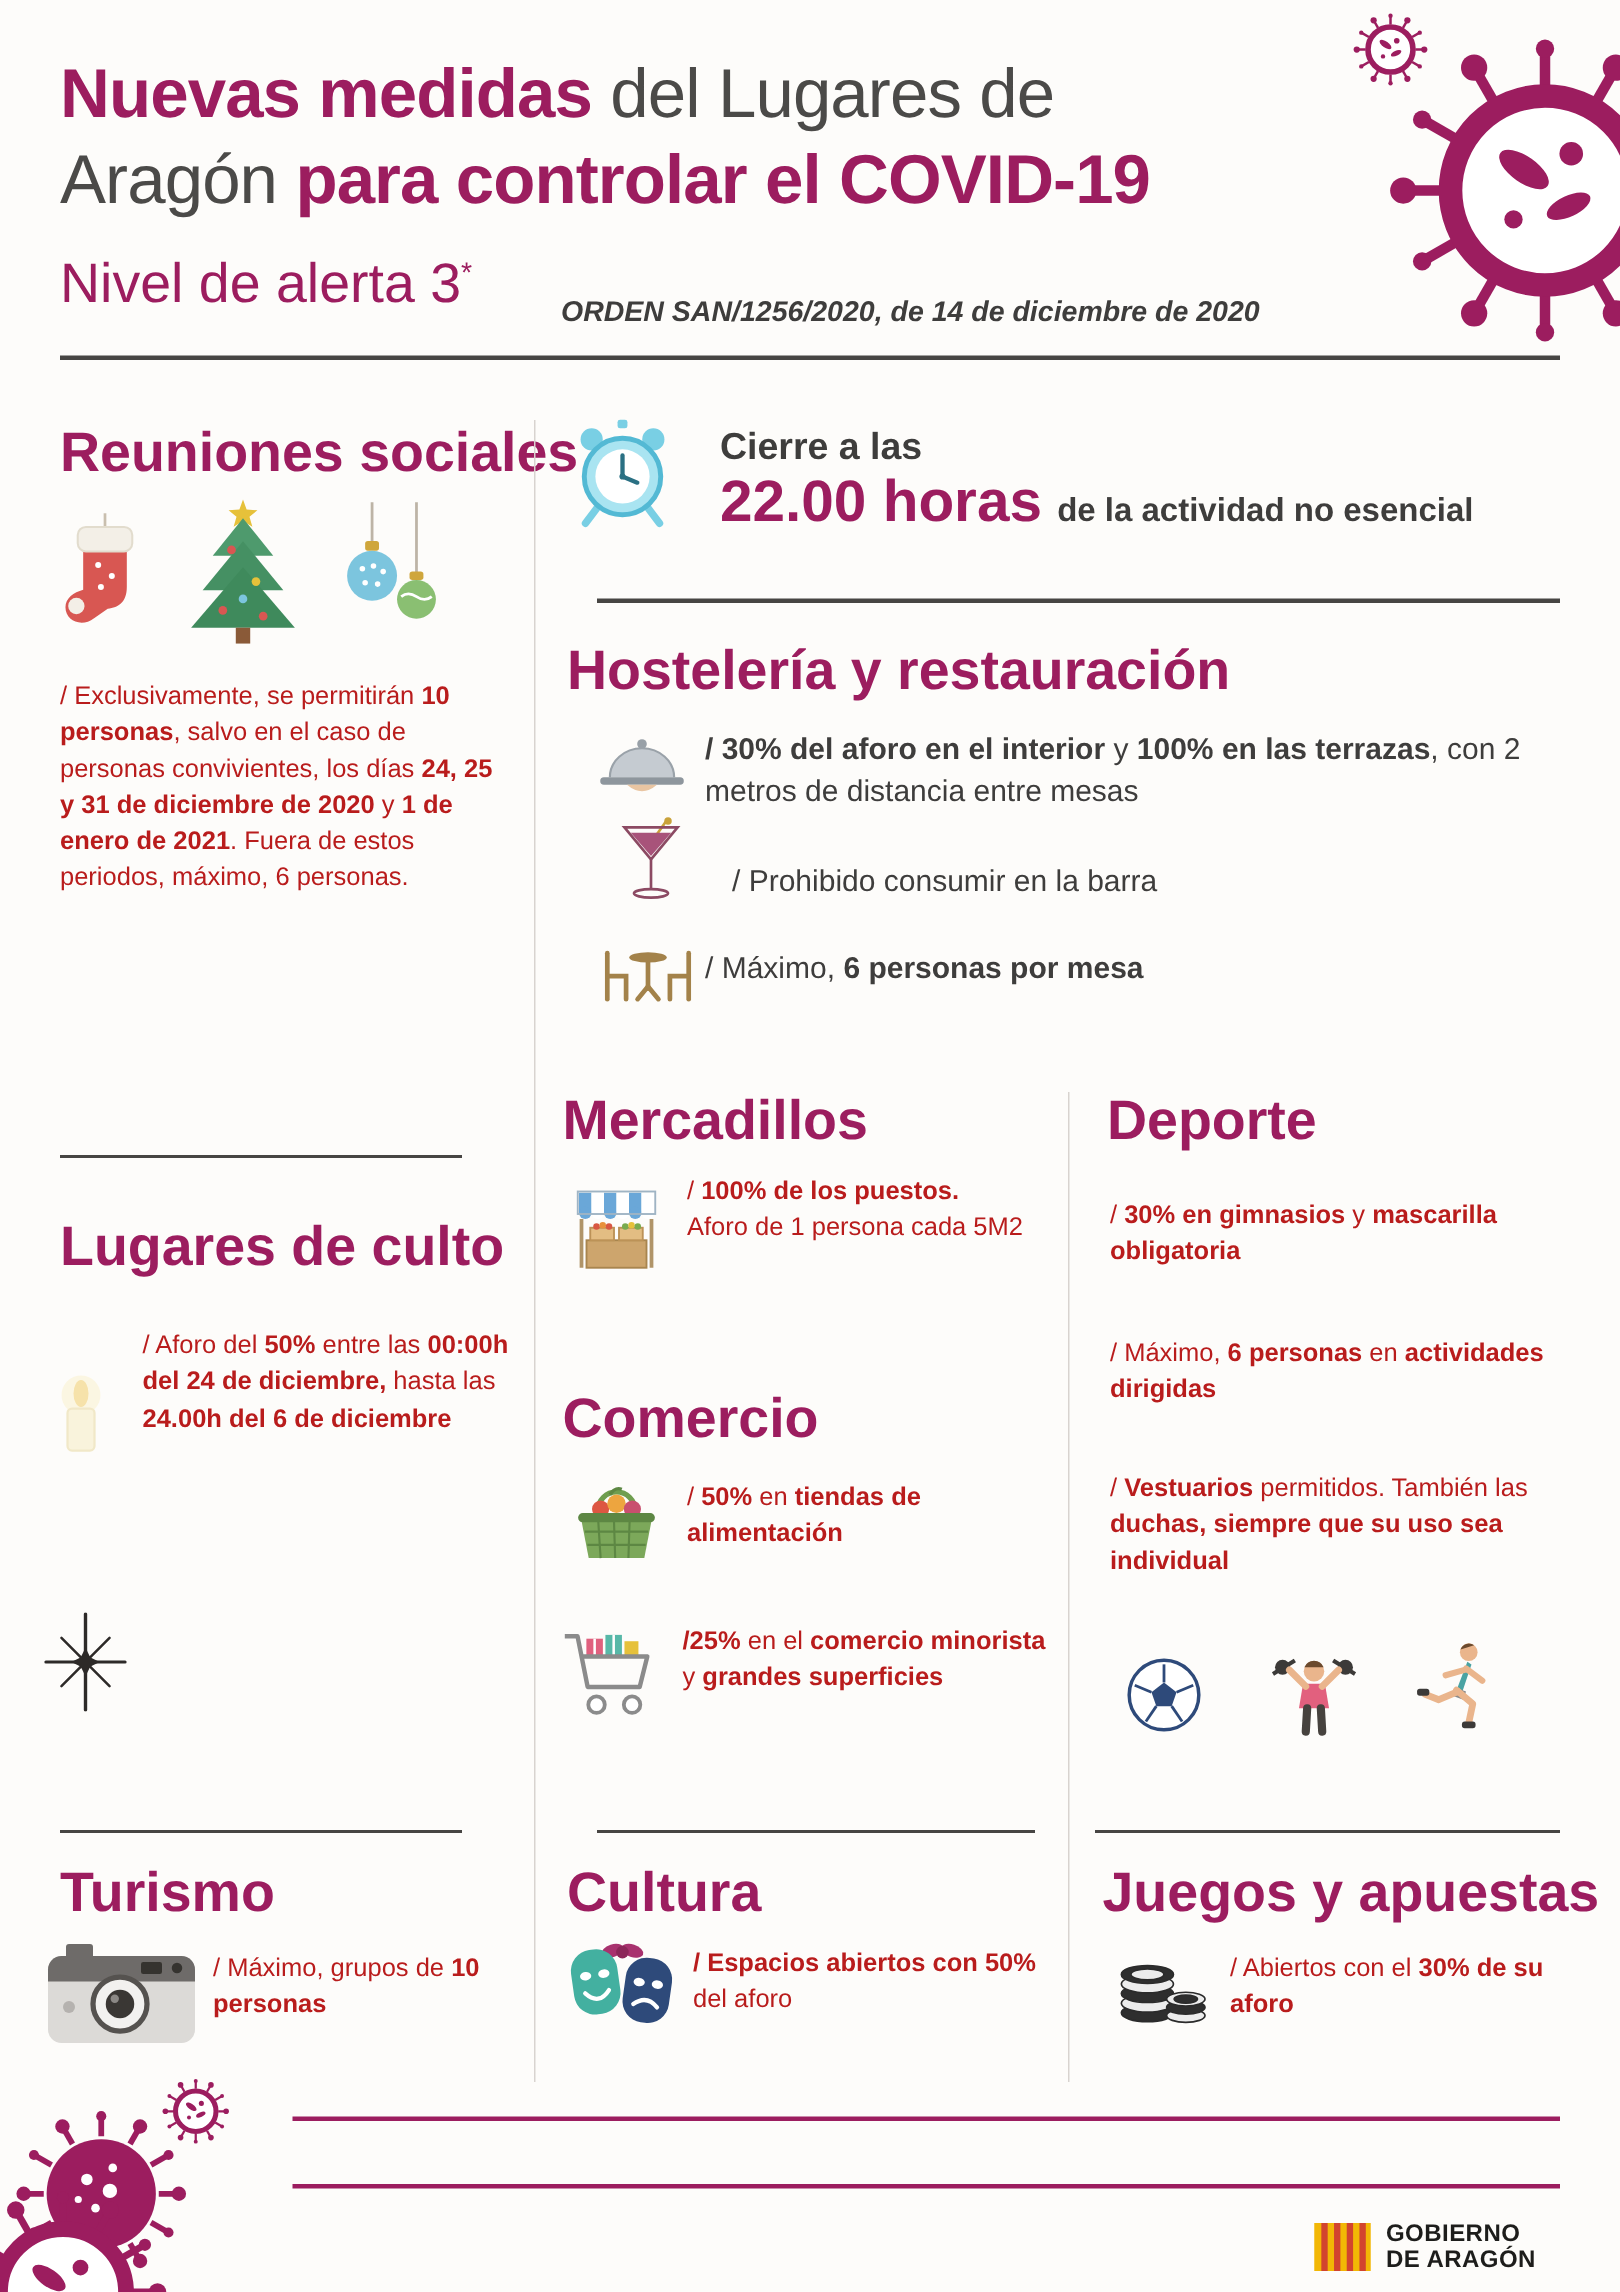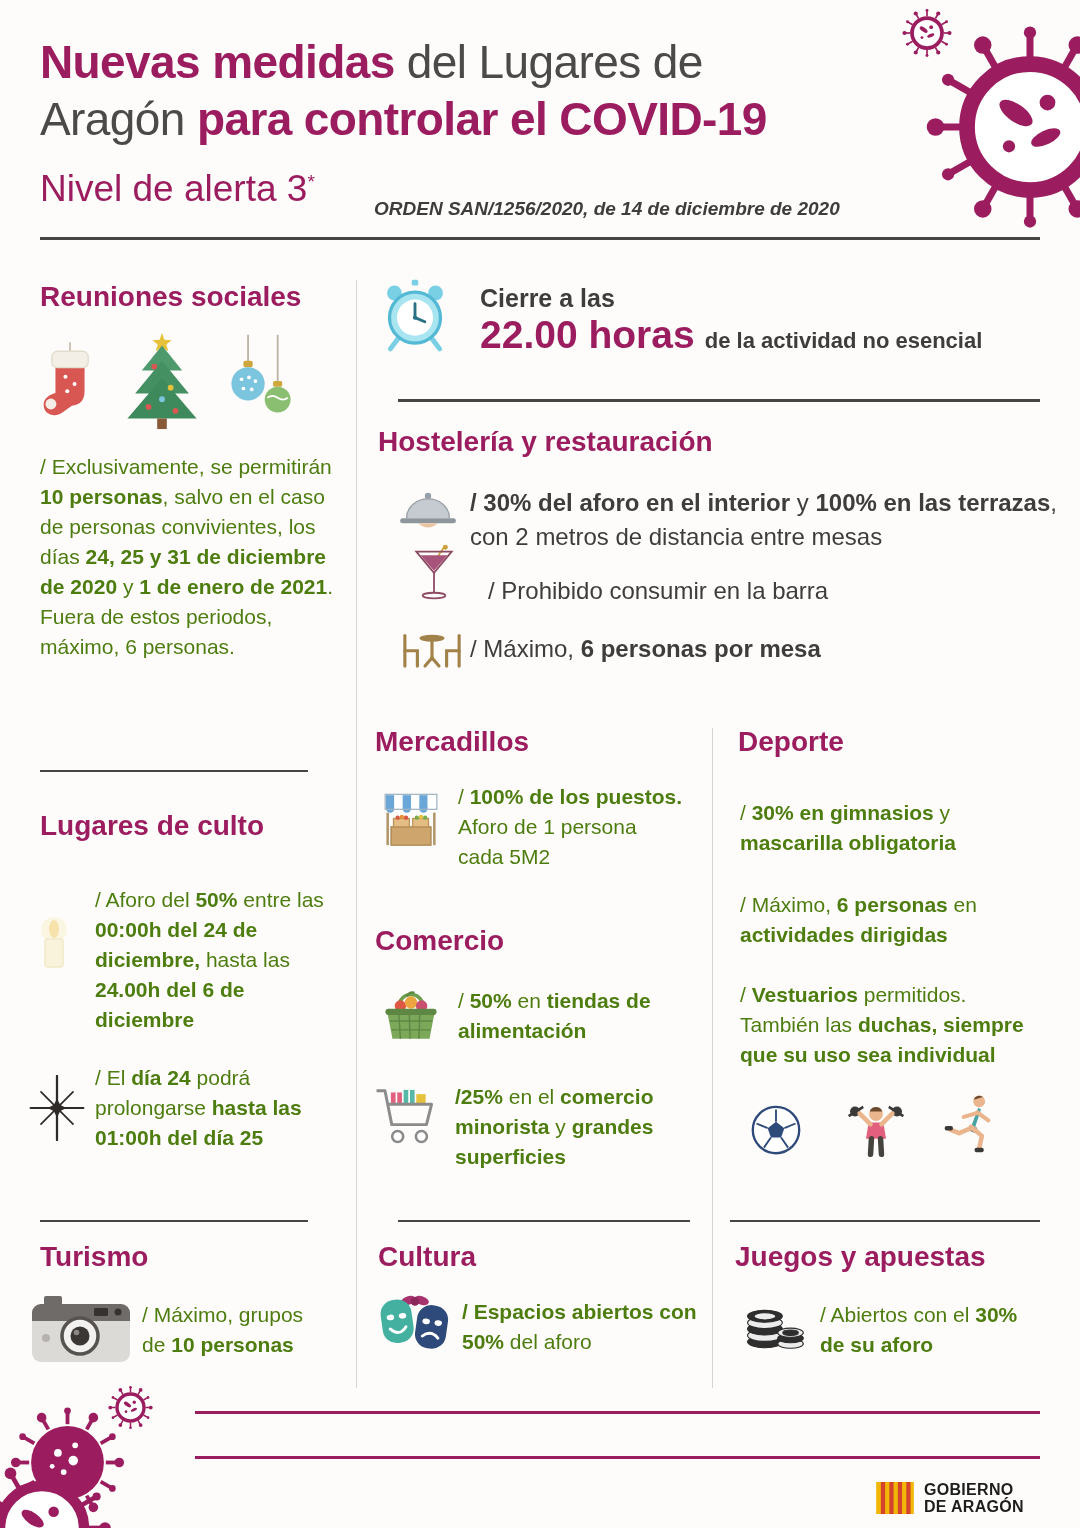--- a/index.html
+++ b/index.html
@@ -18,23 +18,23 @@
   .alert sup { font-size:19px; }
   .order { left:374px; top:198px; font-size:19px; font-style:italic; font-weight:700; color:#3e3d3c; }
 
   
   .hr  { height:2.5px; background:#474543; }
   .hr1 { height:1.6px; background:#474543; }
   .vr  { width:1px; background:#d8d3cf; }
   .mag-hr { height:2.5px; background:#9c1d5f; }
 
   
-  .sec-title { font-size:28px; font-weight:700; color:#9c1d5f; }
-  .body { font-size:21px; line-height:1.43; color:#4d7c0f; }
-  .host { font-size:24px; line-height:1.42; color:#3e3d3c; }
+  .sec-title { font-size:37px; font-weight:700; color:#9c1d5f; }
+  .body { font-size:17px; line-height:1.43; color:#b91c1c; }
+  .host { font-size:20px; line-height:1.42; color:#3e3d3c; }
 
   .closure-intro { font-size:25px; font-weight:700; }
   .closure-time  { font-size:39px; font-weight:700; color:#9c1d5f;text-align:center; }
   .closure-rest  { font-size:22px; font-weight:700; margin-left:4px; }
 
   .xmas-row { display:flex; align-items:flex-end; gap:20px; }
 
   .foot { font-size:13px; letter-spacing:1.2px; color:#9c1d5f; font-weight:400; }
   .foot .b { font-weight:700; }
   .foot .dot { margin-right:10px; font-size:14px; }
@@ -203,21 +203,20 @@
   <svg class="abs" style="left:24px;top:1075px;width:66px;height:66px" viewBox="0 0 70 70">
     <g stroke="#2d2a28" stroke-linecap="round">
       <line x1="35" y1="1" x2="35" y2="69" stroke-width="2.4"></line>
       <line x1="7" y1="35" x2="63" y2="35" stroke-width="2.2"></line>
       <line x1="18" y1="18" x2="52" y2="52" stroke-width="1.8"></line>
       <line x1="52" y1="18" x2="18" y2="52" stroke-width="1.8"></line>
     </g>
     <polygon points="35,25 40,35 35,45 30,35" fill="#2d2a28"></polygon>
     <polygon points="25,35 35,30 45,35 35,40" fill="#2d2a28"></polygon>
   </svg>
-  <div class="abs body" style="left:95px;top:1063px;width:250px"><span>/ El </span><span class="b">día 24</span><span> podrá prolongarse </span><span class="b">hasta las 01:00h del día 25</span></div>
 
   <div class="abs hr1" style="left:40px;top:1220px;width:268px"></div>
 
   <div class="abs sec-title" style="left:40px;top:1241px">Turismo</div>
   <svg class="abs" style="left:30px;top:1292px;width:102px;height:74px" viewBox="0 0 102 74">
     <rect x="14" y="4" width="18" height="10" rx="2" fill="#6e6b69"></rect>
     <rect x="2" y="12" width="98" height="58" rx="9" fill="#dcdad7"></rect>
     <path d="M2 21 a9 9 0 0 1 9 -9 h80 a9 9 0 0 1 9 9 v8 H2 Z" fill="#6e6b69"></path>
     <rect x="64" y="16" width="14" height="8" rx="1.5" fill="#35332f"></rect>
     <circle cx="88" cy="20" r="3.5" fill="#35332f"></circle>

